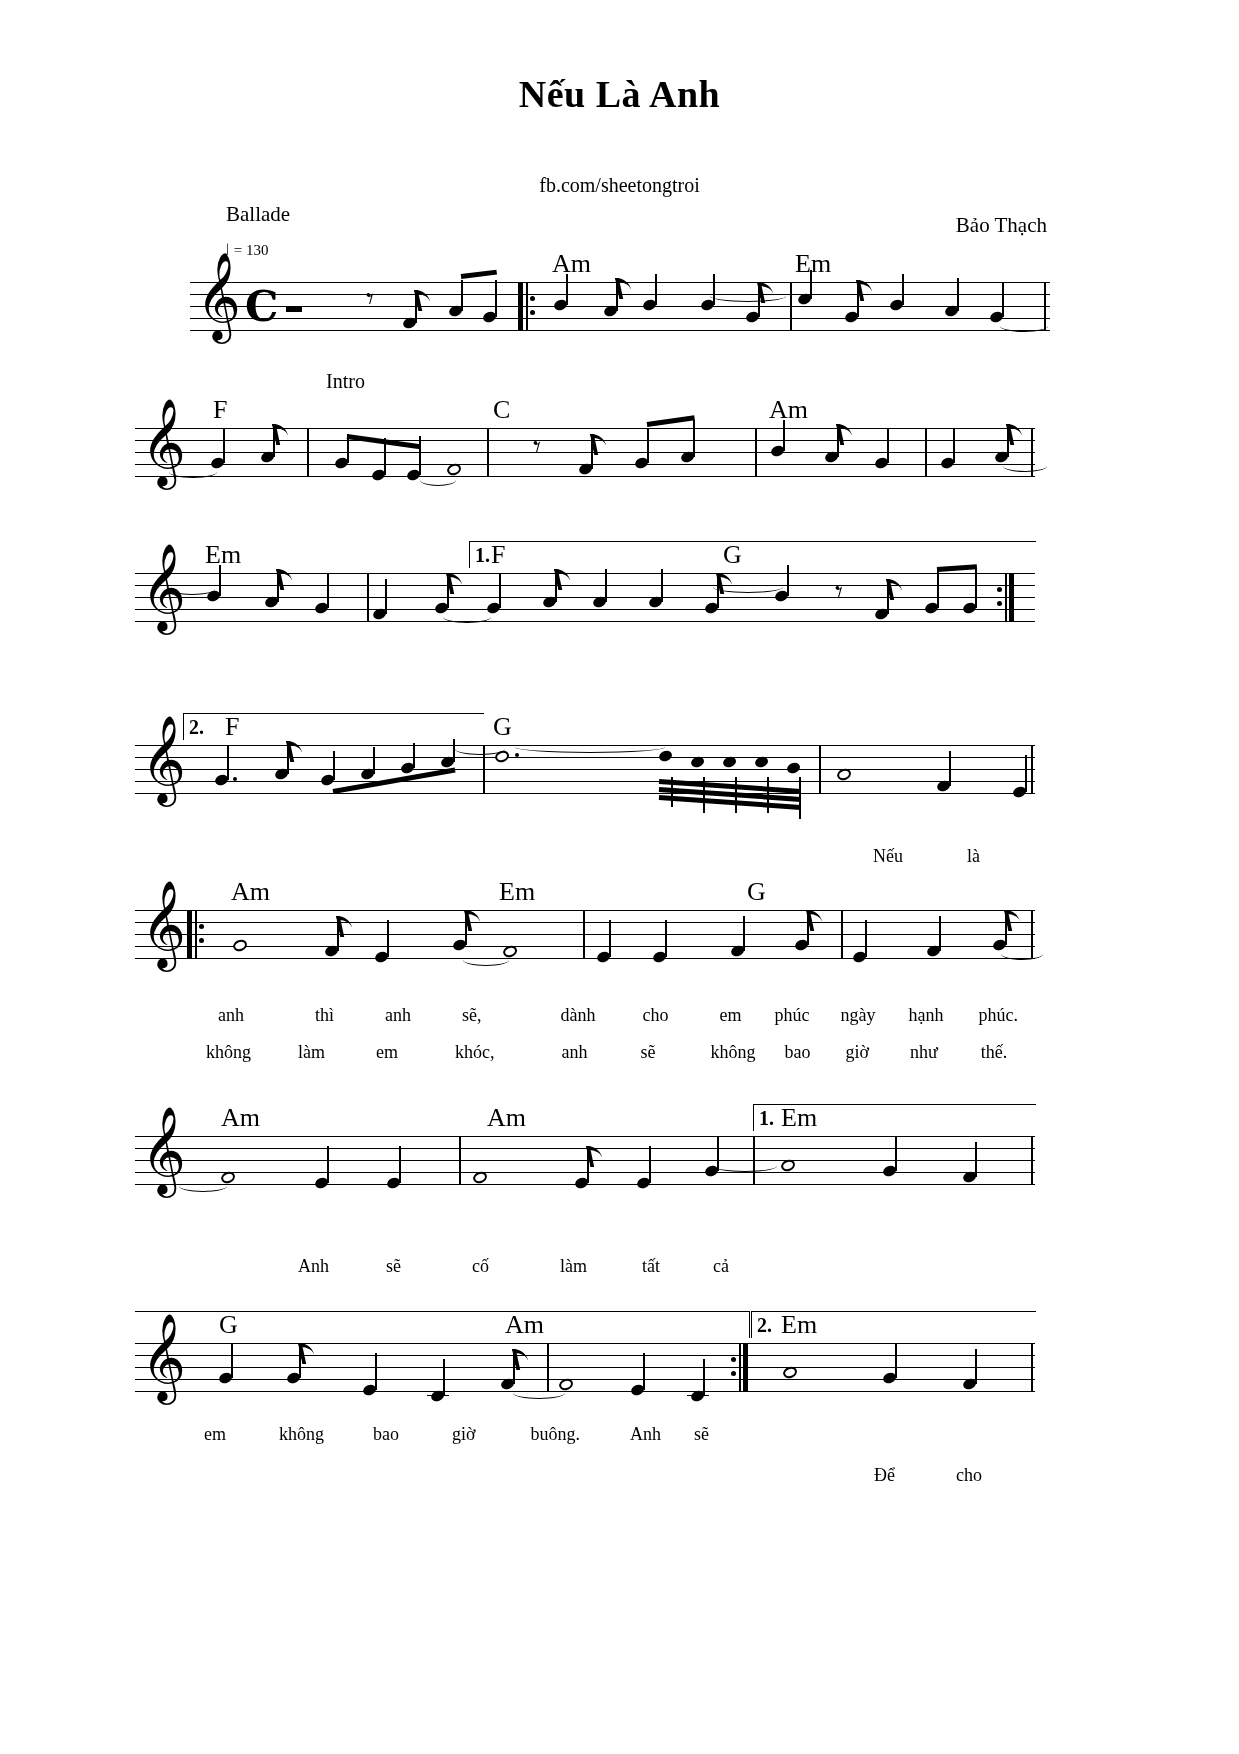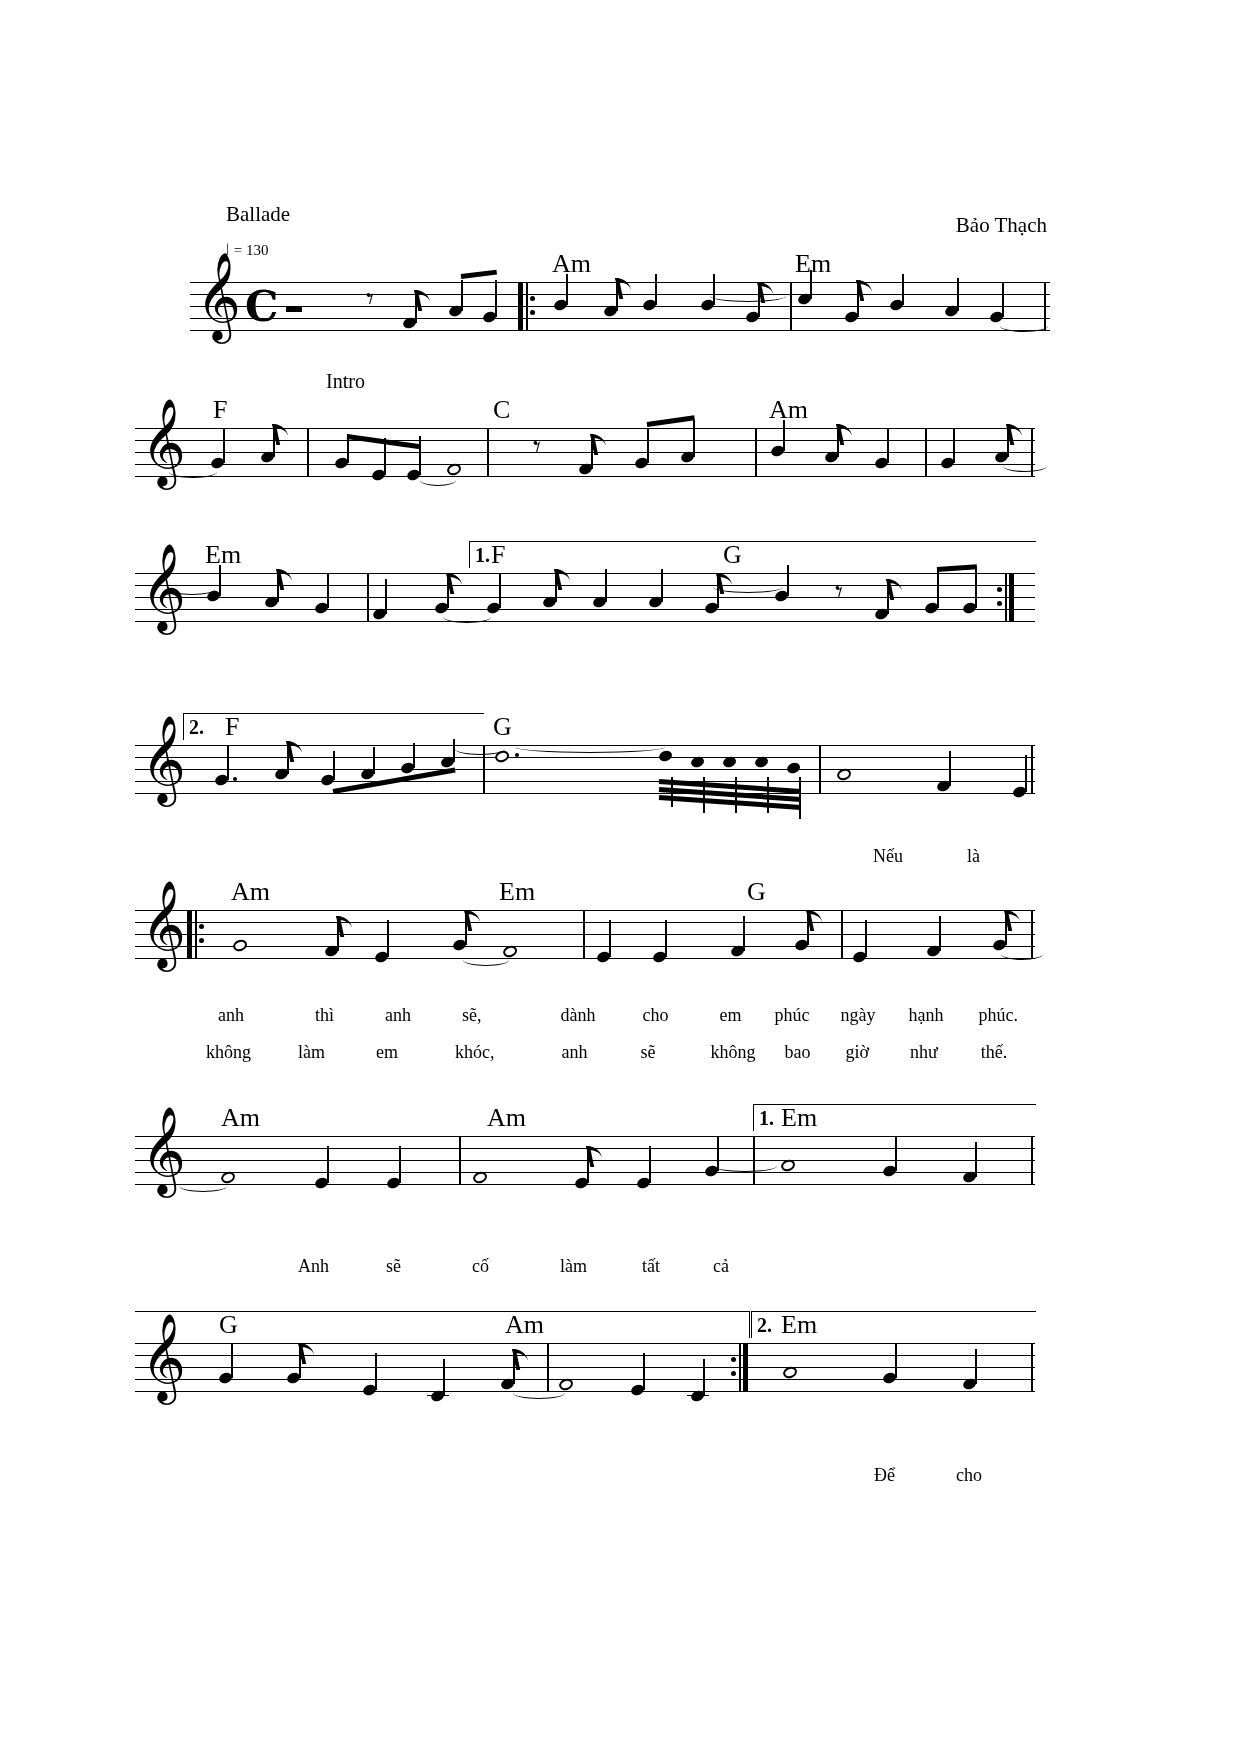--- a/index.html
+++ b/index.html
@@ -90,20 +90,22 @@
   .dot{position:absolute;width:4.4px;height:4.4px;border-radius:50%;background:#000;}
   .tie{position:absolute;border-bottom:1.7px solid #000;border-radius:50%;height:11px;}
   .rest-8{position:absolute;font-size:30px;line-height:30px;font-family:"DejaVu Sans",sans-serif;}
   .rest-h{position:absolute;width:16px;height:6px;background:#000;}
 </style>
 </head>
 <body>
 
 <div class="sheet">
 
+  <div class="title">Nếu Là Anh</div>
+  <div class="website">fb.com/sheetongtroi</div>
   <div class="style-mark">Ballade</div>
   <div class="composer">Bảo Thạch</div>
   <div class="tempo">
     <span class="qn">♩</span>
     <span>= 130</span>
   </div>
   <div class="intro-label">Intro</div>
 
   <div class="system" style="left:190px;top:282px;width:860px;height:49px;">
     <div class="staff">
@@ -755,19 +757,34 @@
     </div>
     <div class="note" style="left:828px;top:36px;">
       <div class="head"></div>
         <div class="stem" style="left:12px;top:-30px;height:35px;"></div>
     </div>
     <div class="endbar" style="left:896px;width:4px;">
       <i class="thin" style="left:0;"></i>
     </div>
   </div>
 
+  <div class="lyric" style="left:204px;top:1424px;">
+    <span>em</span>
+    <span style="display:inline-block;width:44px;"></span>
+    <span>không</span>
+    <span style="display:inline-block;width:40px;"></span>
+    <span>bao</span>
+    <span style="display:inline-block;width:44px;"></span>
+    <span>giờ</span>
+    <span style="display:inline-block;width:46px;"></span>
+    <span>buông.</span>
+    <span style="display:inline-block;width:42px;"></span>
+    <span>Anh</span>
+    <span style="display:inline-block;width:24px;"></span>
+    <span>sẽ</span>
+  </div>
   <div class="lyric" style="left:874px;top:1465px;font-family:Liberation Serif, serif;">
     <span>Để</span>
     <span style="display:inline-block;width:52px;"></span>
     <span>cho</span>
   </div>
 
 </div>
 
 </body></html>

